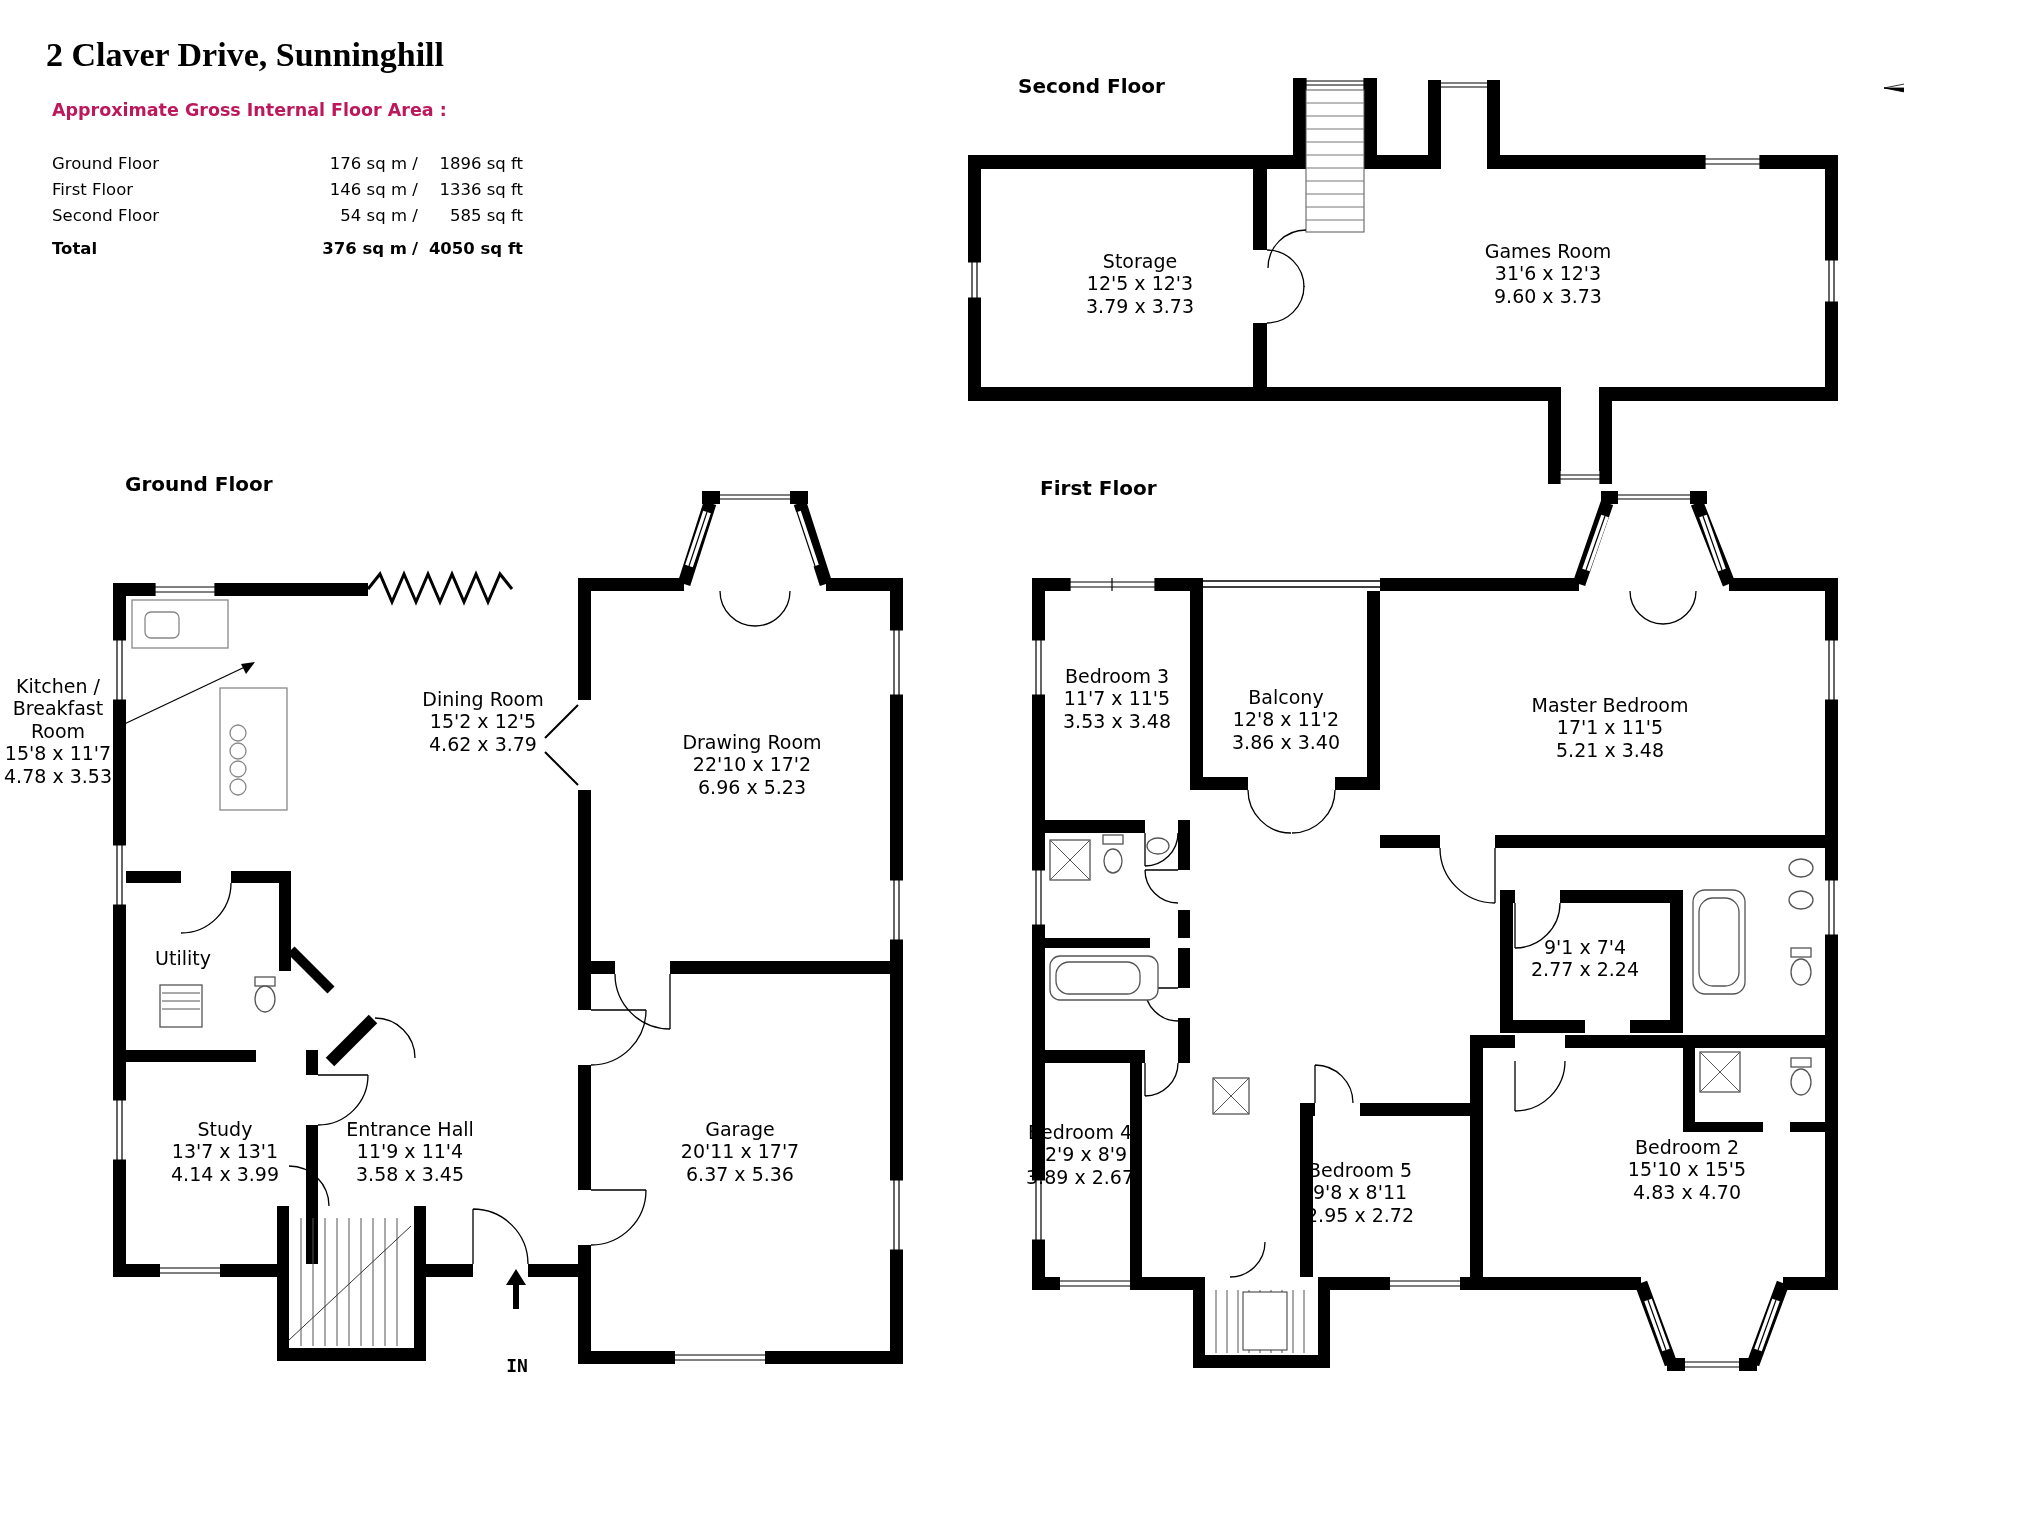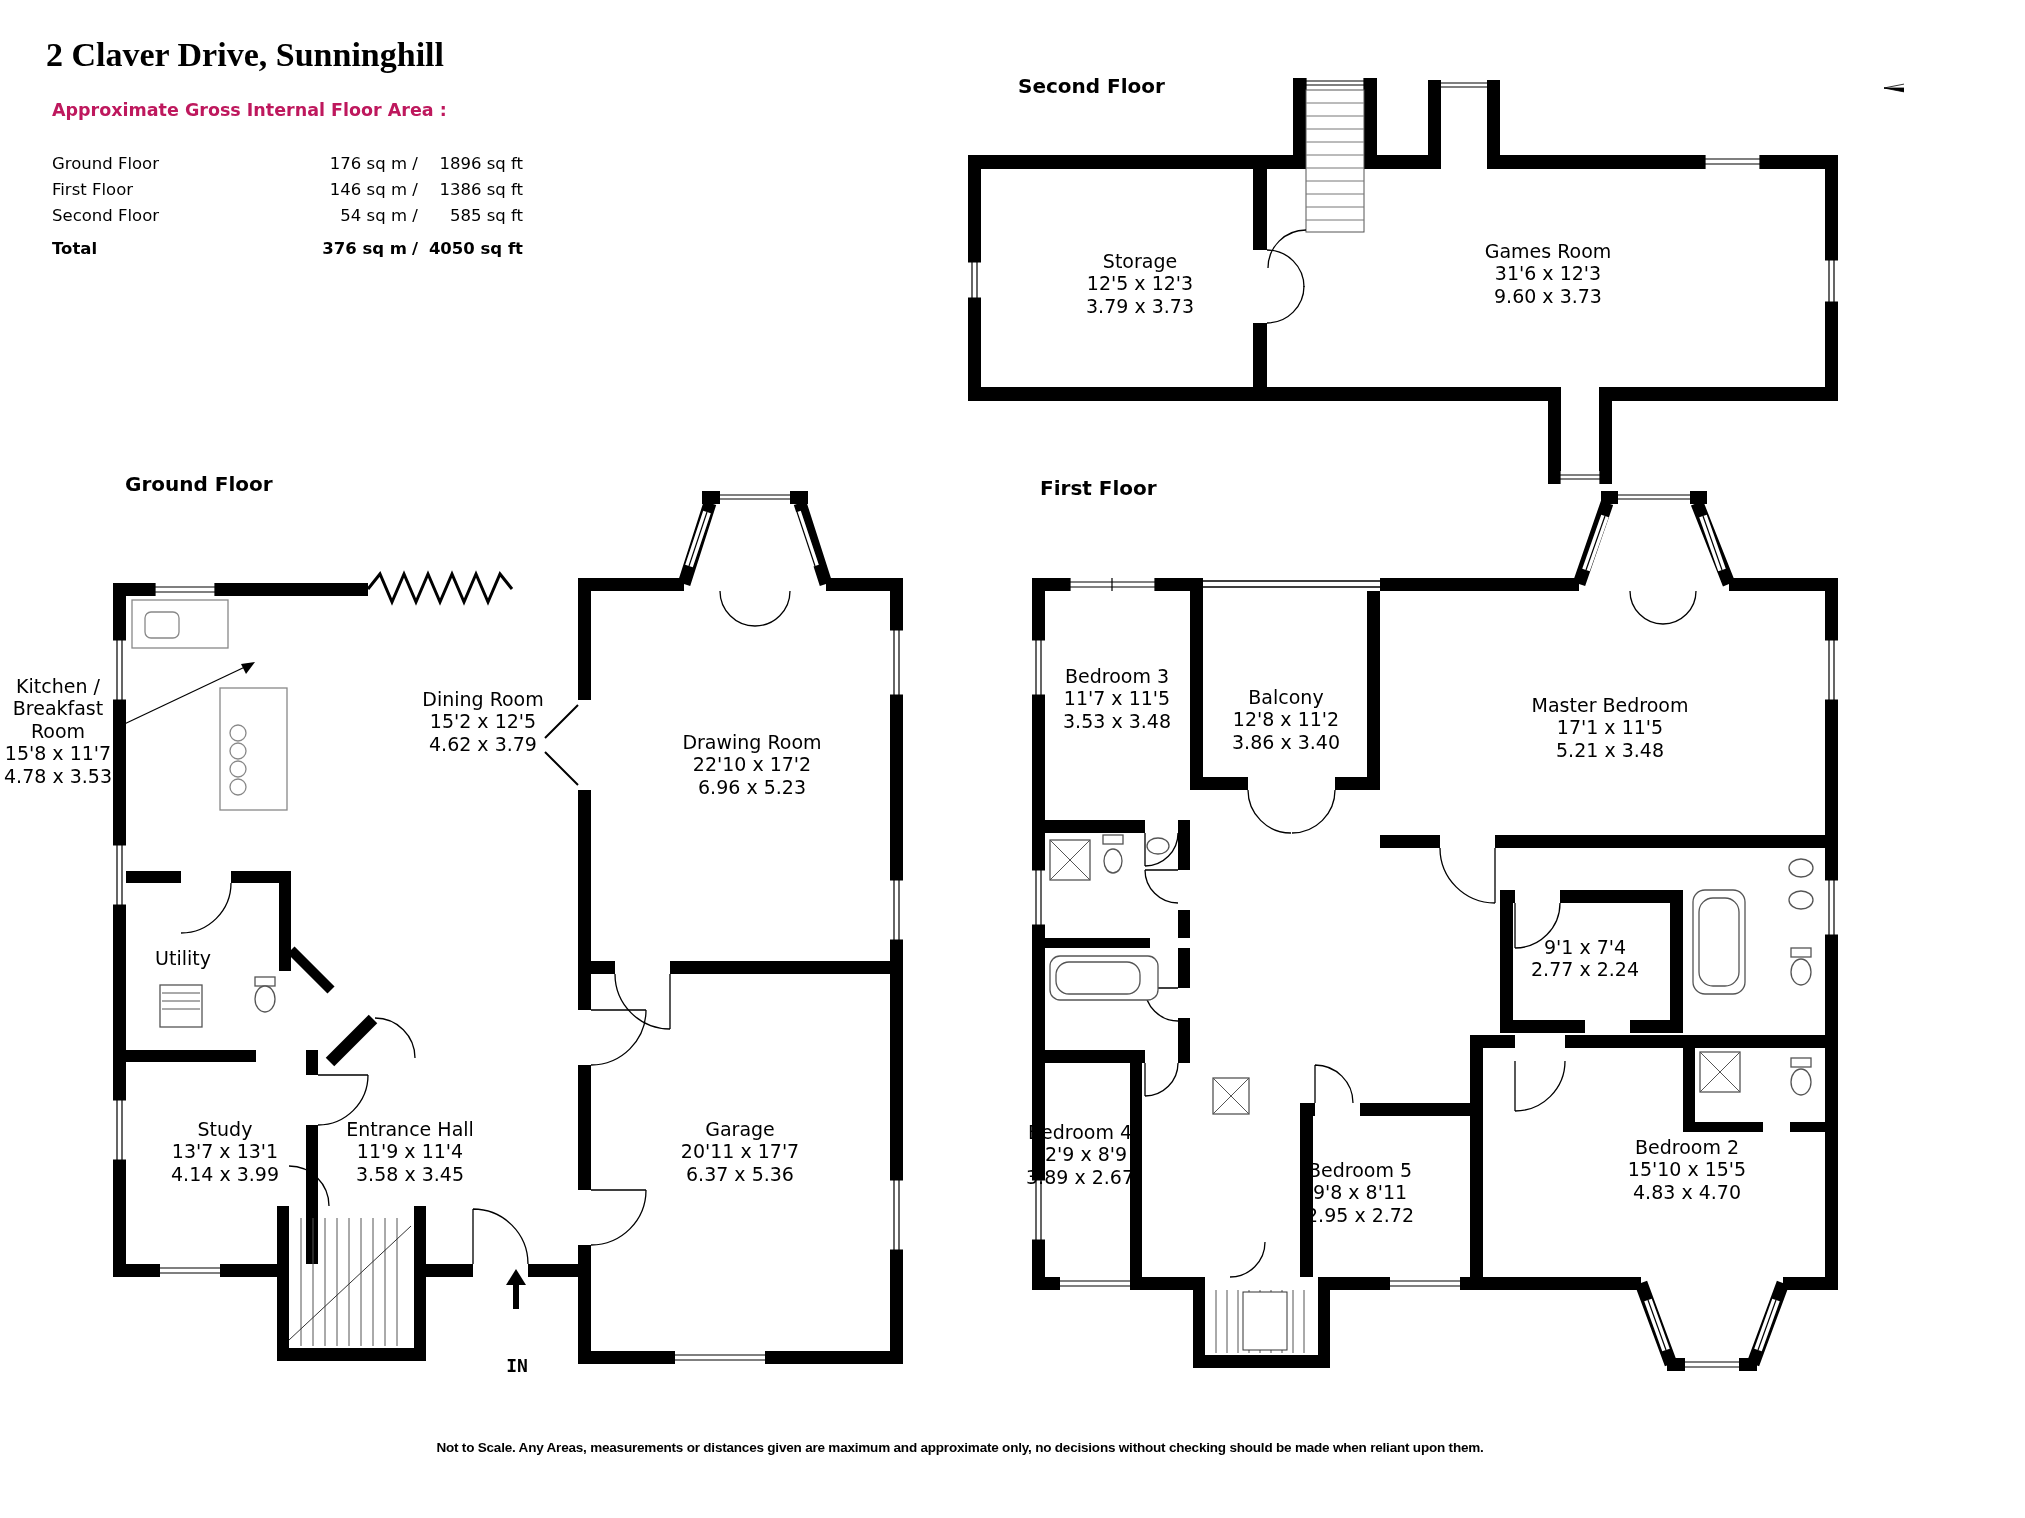--- a/index.html
+++ b/index.html
@@ -33,21 +33,21 @@
 
 <div id="page">
 
   <div id="title" class="abs">2 Claver Drive, Sunninghill</div>
   <div id="area-heading" class="abs">Approximate Gross Internal Floor Area :</div>
   <div id="area-table" class="abs">
     <div class="area-row">
       <span class="ar-label">Ground Floor</span><span class="ar-sqm">176 sq m</span><span class="ar-sep">/</span><span class="ar-sqft">1896 sq ft</span>
     </div>
     <div class="area-row">
-      <span class="ar-label">First Floor</span><span class="ar-sqm">146 sq m</span><span class="ar-sep">/</span><span class="ar-sqft">1386 sq ft</span>
+      <span class="ar-label">First Floor</span><span class="ar-sqm">146 sq m</span><span class="ar-sep">/</span><span class="ar-sqft">1336 sq ft</span>
     </div>
     <div class="area-row">
       <span class="ar-label">Second Floor</span><span class="ar-sqm">54 sq m</span><span class="ar-sep">/</span><span class="ar-sqft">585 sq ft</span>
     </div>
     <div class="area-row total">
       <span class="ar-label">Total</span><span class="ar-sqm">376 sq m</span><span class="ar-sep">/</span><span class="ar-sqft">4050 sq ft</span>
     </div>
   </div>
 
   <svg class="abs" style="left:1878px;top:26px" width="110" height="160" viewBox="0 0 110 160">
@@ -437,14 +437,13 @@
     <span class="rl-line">Bedroom 5</span>
     <span class="rl-line">9'8 x 8'11</span>
     <span class="rl-line">2.95 x 2.72</span>
   </div>
   <div class="abs room-label" style="left:1687px;top:1170px;width:160px">
     <span class="rl-line">Bedroom 2</span>
     <span class="rl-line">15'10 x 15'5</span>
     <span class="rl-line">4.83 x 4.70</span>
   </div>
 
-  <div id="disclaimer" class="abs">Not to Scale. Any Areas, measurements or distances given are maximum and approximate only, no decisions without checking should be made when reliant upon them.</div>
 </div>
 
 </body></html>

